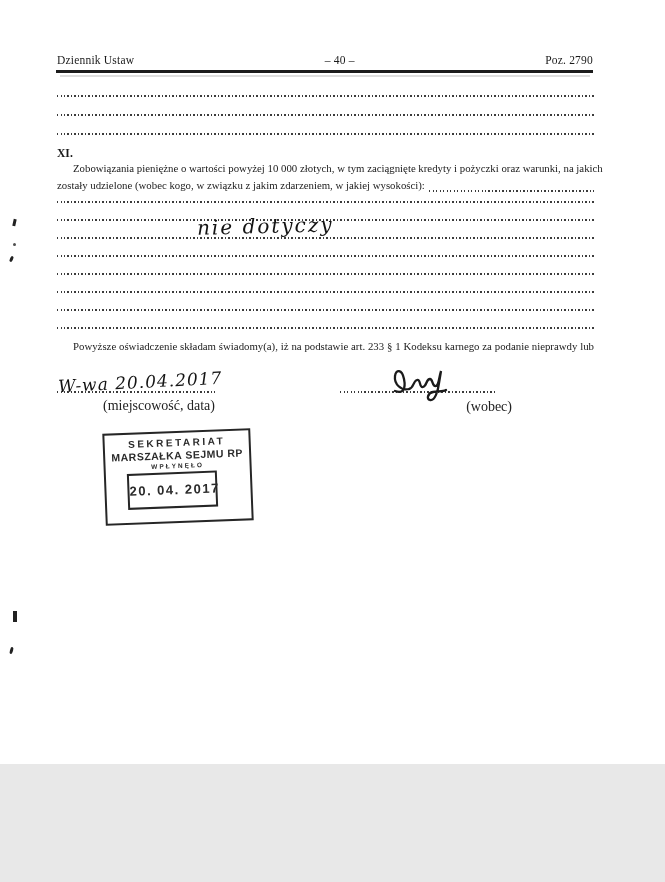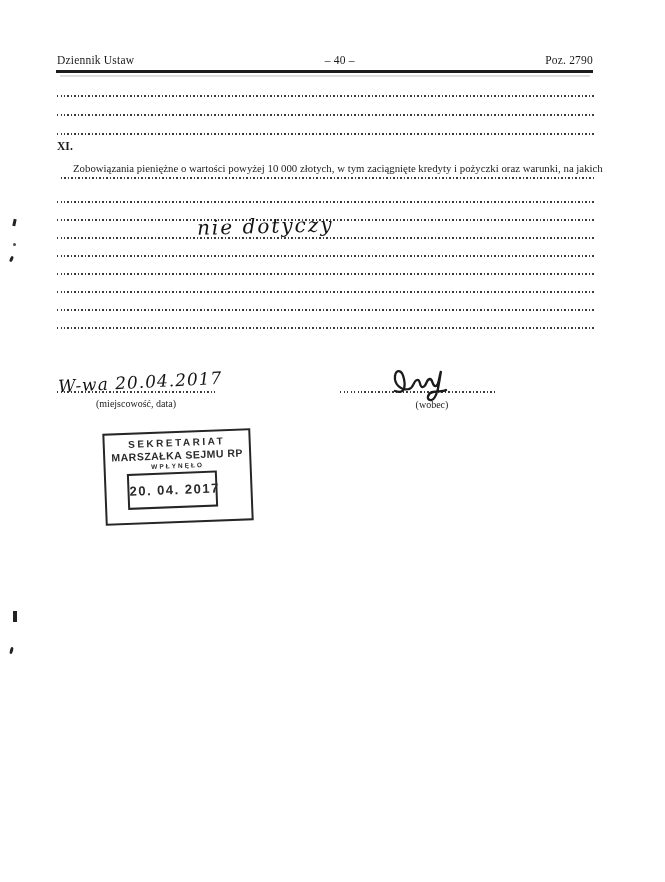--- a/index.html
+++ b/index.html
@@ -1,17 +1,17 @@
 <!DOCTYPE html>
 <html><head>
 <meta charset="utf-8">
 <style>
   html,body { margin:0; padding:0; background:#e8e8e8; }
   .page {
-    position:relative; width:665px; height:882px; margin:0 auto;
+    position:relative; width:665px; height:764px; margin:0 auto;
     background:#ffffff; overflow:hidden;
     font-family:"Liberation Serif", serif; color:#1a1a1a;
   }
   
   .hdr-row {
     position:absolute; left:57px; top:54px; width:536px;
     display:flex; justify-content:space-between; align-items:baseline;
     font-size:11.5px; letter-spacing:.2px;
   }
   .hdr-rule { position:absolute; left:56px; top:70px; width:537px; height:2.5px; background:#1c1c1c; }
@@ -19,40 +19,40 @@
 
   
   .dotline {
     position:absolute; left:57px; width:537px; height:2px;
     background-image:repeating-linear-gradient(90deg,#3b3b3b 0 1.4px,transparent 1.4px 3.5px);
   }
   .dotline.short-left  { left:57px;  width:158px; }
   .dotline.short-right { left:340px; width:157px; }
 
   
-  .sec-heading { position:absolute; left:57px; top:140px; font-weight:bold; font-size:11.6px; }
+  .sec-heading { position:absolute; left:57px; top:147px; font-weight:bold; font-size:11.6px; }
   .para { position:absolute; left:57px; width:537px; line-height:17px; font-size:10.8px; }
   .para .jline { text-align:justify; text-align-last:justify; white-space:nowrap;margin-left:16px; }
   .para .flexline { display:flex; align-items:baseline; white-space:nowrap; }
   .leader {
     flex:1; height:2px; align-self:flex-end; margin:0 0 2px 4px;
     background-image:repeating-linear-gradient(90deg,#3b3b3b 0 1.4px,transparent 1.4px 3.5px);
   }
   .decl { top:339px; line-height:15.5px; }
 
   
   .hand {
     position:absolute; font-family:"DejaVu Serif", serif; font-style:italic;
     color:#141414; white-space:nowrap;
   }
   .hand-answer { left:197px; top:214px; font-size:20px; letter-spacing:2px; transform:rotate(-1.5deg); }
   .hand-place  { left:58px;  top:372px; font-size:17px; letter-spacing:1px; transform:rotate(-3deg); }
 
   
-  .sig-label { position:absolute; font-size:10px; text-align:center; color:#222; }
+  .sig-label { position:absolute; font-size:14px; text-align:right; color:#222; }
   .sig-label.l1 { left:57px;  top:398px; width:158px; }
   .sig-label.l2 { left:352px; top:399px; width:160px; }
   .sig-svg { position:absolute; left:383px; top:361px; }
 
   
   .stamp {
     position:absolute; left:104px; top:431px; width:148px; height:92px;
     border:2.5px solid #262626; box-sizing:border-box; transform:rotate(-2.2deg);
     font-family:"Liberation Sans", sans-serif; color:#2b2b2b; text-align:center;
     padding-top:4px; background:rgba(255,255,255,0);
@@ -89,36 +89,38 @@
 
   <div class="dotline" style="top:95px"></div>
   <div class="dotline" style="top:114px"></div>
   <div class="dotline" style="top:133px"></div>
 
   <div class="sec-heading">XI.</div>
 
   <div class="para" style="top:160px">
     <div class="jline">Zobowiązania pieniężne o wartości powyżej 10 000 złotych, w tym zaciągnięte kredyty i pożyczki oraz warunki, na jakich</div>
     <div class="flexline">
+      <span>zostały udzielone (wobec kogo, w związku z jakim zdarzeniem, w jakiej wysokości):</span>
       <span class="leader"></span>
     </div>
   </div>
 
   <div class="dotline" style="top:201px"></div>
   <div class="dotline" style="top:219px"></div>
   <div class="dotline" style="top:237px"></div>
   <div class="dotline" style="top:255px"></div>
   <div class="dotline" style="top:273px"></div>
   <div class="dotline" style="top:291px"></div>
   <div class="dotline" style="top:309px"></div>
   <div class="dotline" style="top:327px"></div>
 
   <div class="hand hand-answer">nie dotyczy</div>
 
   <div class="para decl">
+    <div class="jline">Powyższe oświadczenie składam świadomy(a), iż na podstawie art. 233 § 1 Kodeksu karnego za podanie nieprawdy lub</div>
   </div>
 
   <div class="hand hand-place">W-wa 20.04.2017</div>
   <div class="dotline short-left" style="top:391px"></div>
   <div class="dotline short-right" style="top:391px"></div>
   <div class="sig-label l1">(miejscowość, data)</div>
   <div class="sig-label l2">(wobec)</div>
 
   <svg class="sig-svg" width="72" height="46" viewBox="0 0 72 46">
     <path d="M12 30 C 20 33, 23 28, 21 18 C 19 8, 13 8, 12 15 C 11 23, 18 30, 26 28

